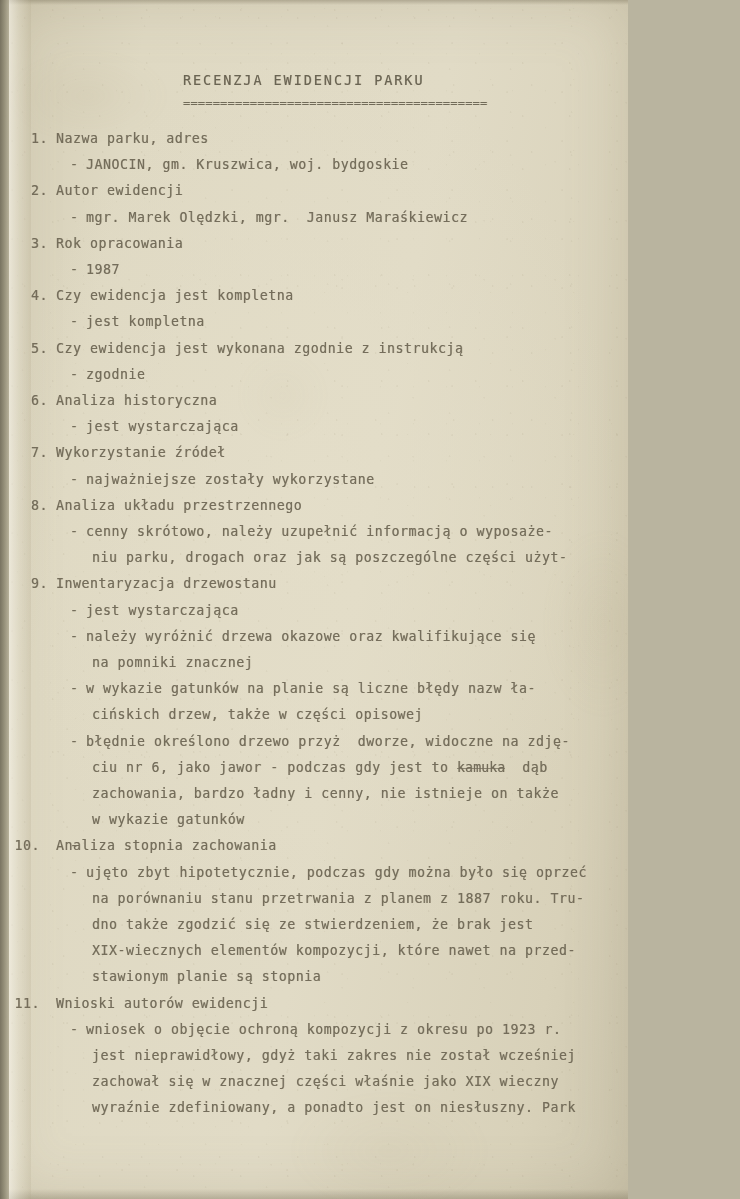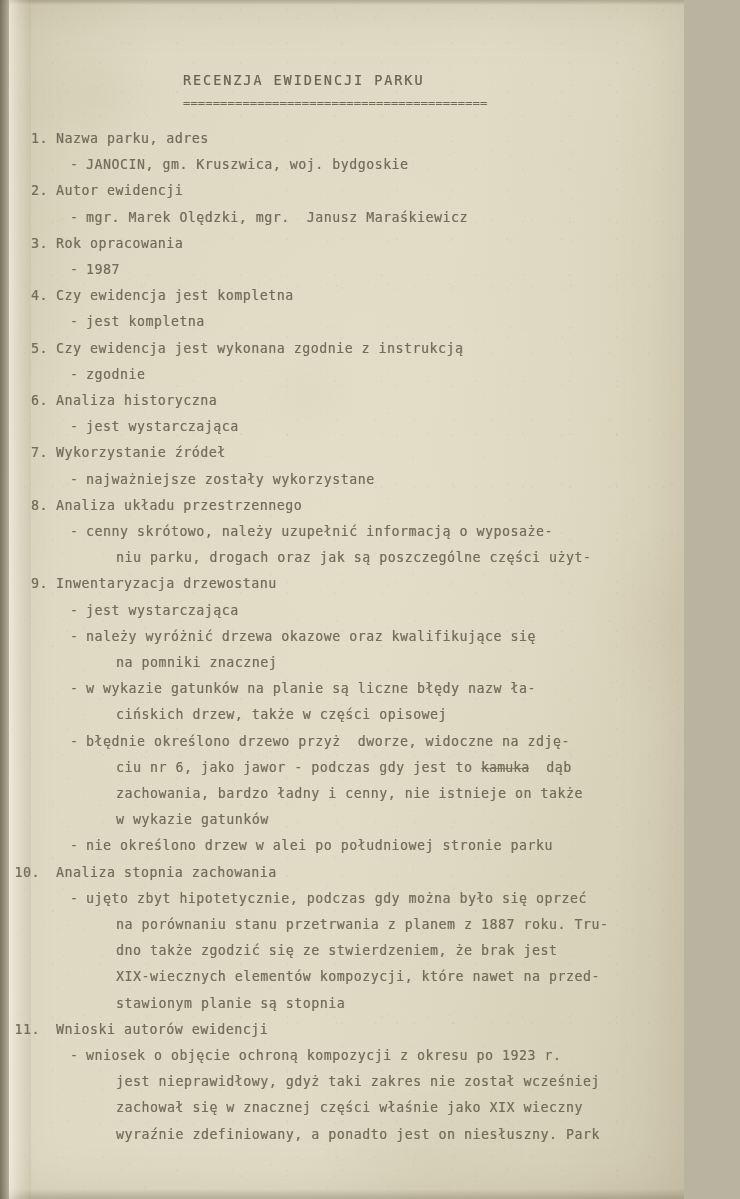--- a/index.html
+++ b/index.html
@@ -8,21 +8,21 @@
     padding: 0;
     background: #b9b49f;
   }
   body {
     font-family: "DejaVu Sans Mono", monospace;
   }
 
   
   .page {
     position: relative;
-    width: 684px;
+    width: 628px;
     height: 1199px;
     overflow: hidden;
     background: #dcd6c0;
     background-image:
       radial-gradient(ellipse 70% 55% at 50% 42%, rgba(228,222,201,0.85) 0%, rgba(228,222,201,0) 70%),
       linear-gradient(100deg, #d3ccb4 0%, #dfd9c3 18%, #e1dbc6 55%, #d8d1b9 86%, #cdc6ae 100%),
       linear-gradient(0deg, #d6cfb7 0%, #e0dac5 30%, #ded8c3 70%, #d9d2bb 100%);
     box-shadow: inset 0 0 60px rgba(150,140,110,0.28);
   }
 
@@ -153,21 +153,20 @@
     white-space: pre;
   }
   .bullet-dash {
     position: absolute;
     left: 70px;
     white-space: pre;
   }
   .cont {
     padding-left: 92px;
     white-space: pre;
-    margin-left: 24px;
   }
   .strike {
     position: relative;
     color: #6d6654;
     letter-spacing: 0.1px;
   }
   .strike::after {
     content: "";
     position: absolute;
     left: 0; right: 0;
@@ -233,21 +232,21 @@
           <div class="item-head"><span class="item-num">9.</span><span>Inwentaryzacja drzewostanu</span></div>
           <div class="bullet"><span class="bullet-dash">-</span><span>jest wystarczająca</span></div>
           <div class="bullet"><span class="bullet-dash">-</span><span>należy wyróżnić drzewa okazowe oraz kwalifikujące się</span></div>
           <div class="cont">na pomniki znacznej</div>
           <div class="bullet"><span class="bullet-dash">-</span><span>w wykazie gatunków na planie są liczne błędy nazw ła-</span></div>
           <div class="cont">cińskich drzew, także w części opisowej</div>
           <div class="bullet"><span class="bullet-dash">-</span><span>błędnie określono drzewo przyż  dworze, widoczne na zdję-</span></div>
           <div class="cont"><span>ciu nr 6, jako jawor - podczas gdy jest to </span><span class="strike">kamuka</span><span>  dąb</span></div>
           <div class="cont">zachowania, bardzo ładny i cenny, nie istnieje on także</div>
           <div class="cont">w wykazie gatunków</div>
-          <div class="bullet"><span class="bullet-dash">-</span><span>nie określono drzew w alei po południowej stronie parku</span></div>
+          <div class="bullet"><span class="bullet-dash">-</span></div>
         </div>
         <div class="item">
           <div class="item-head"><span class="item-num hang">10.</span><span>Analiza stopnia zachowania</span></div>
           <div class="bullet"><span class="bullet-dash">-</span><span>ujęto zbyt hipotetycznie, podczas gdy można było się oprzeć</span></div>
           <div class="cont">na porównaniu stanu przetrwania z planem z 1887 roku. Tru-</div>
           <div class="cont">dno także zgodzić się ze stwierdzeniem, że brak jest</div>
           <div class="cont">XIX-wiecznych elementów kompozycji, które nawet na przed-</div>
           <div class="cont">stawionym planie są stopnia</div>
         </div>
         <div class="item">

